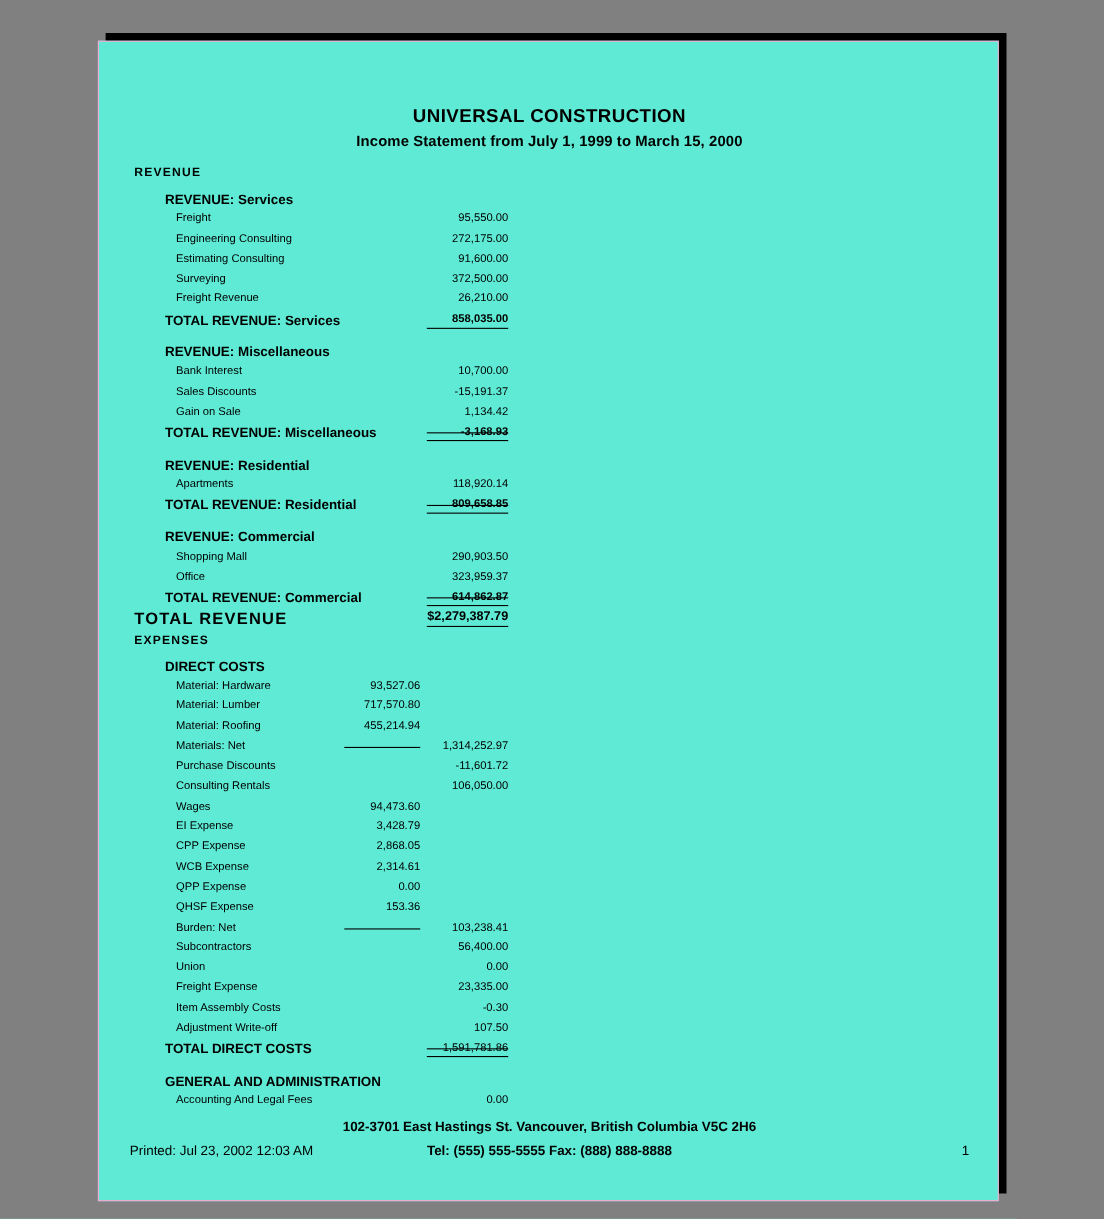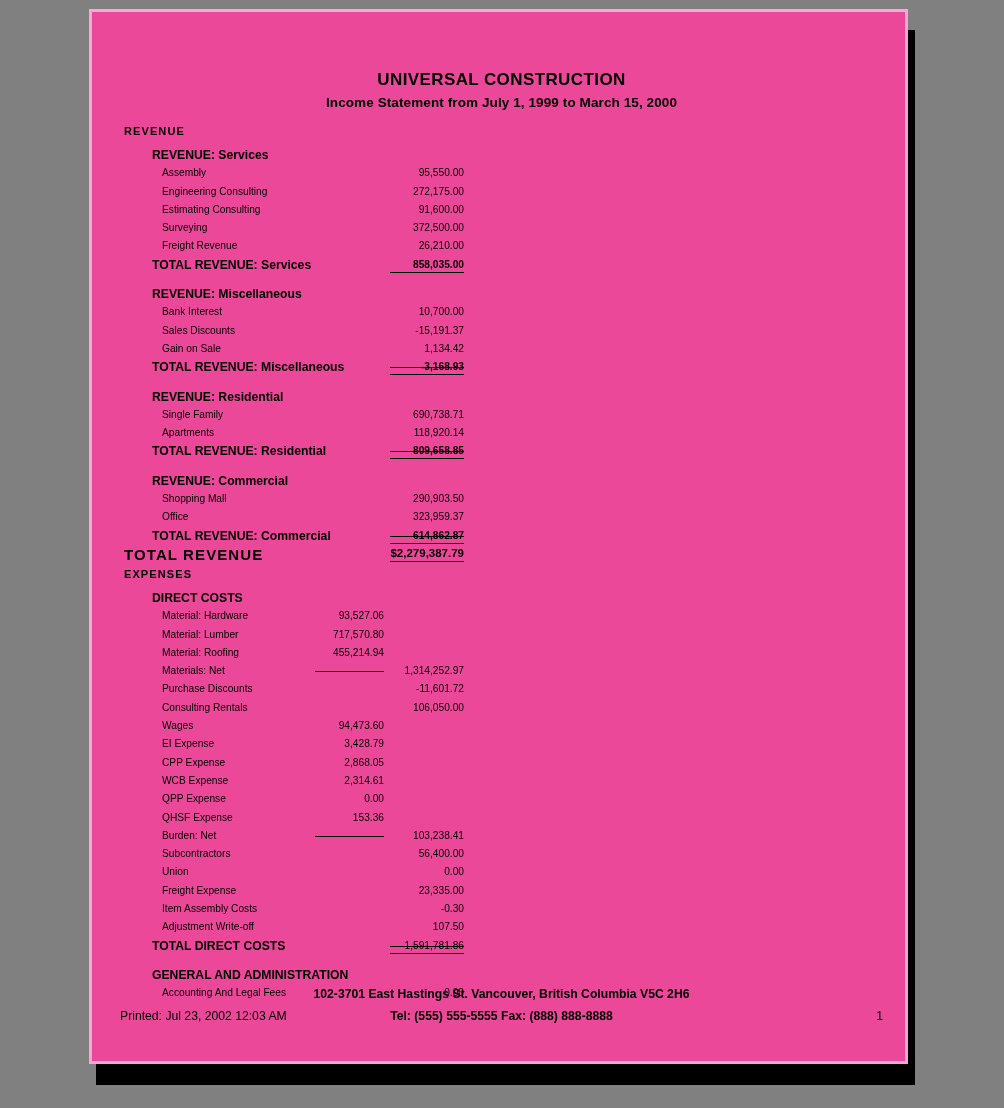--- a/index.html
+++ b/index.html
@@ -19,25 +19,25 @@
     position: absolute;
     left: 96px;
     top: 30px;
     width: 819px;
     height: 1055px;
     background: #000000;
   }
   #page {
     position: absolute;
     left: 89px;
-    top: 9px;
+    top: 37px;
     width: 819px;
     height: 1055px;
-    background: #ec4899;
-    border: 3px solid #f9a8d4;
+    background: #5eead4;
+    border: 1px solid #f9a8d4;
     box-sizing: border-box;
     overflow: hidden;
   }
 
   
   .doc-title {
     position: absolute;
     left: 0;
     top: 58px;
     width: 819px;
@@ -198,21 +198,21 @@
   <div class="doc-subtitle">Income Statement from July 1, 1999 to March 15, 2000</div>
 
   <div id="body-area">
       <div class="row lvl-section tall">
         <span class="label">REVENUE</span>
       </div>
       <div class="row lvl-group">
         <span class="label">REVENUE: Services</span>
       </div>
       <div class="row lvl-item">
-        <span class="label">Assembly</span>
+        <span class="label">Freight</span>
         <span class="amt colB">95,550.00</span>
       </div>
       <div class="row lvl-item">
         <span class="label">Engineering Consulting</span>
         <span class="amt colB">272,175.00</span>
       </div>
       <div class="row lvl-item">
         <span class="label">Estimating Consulting</span>
         <span class="amt colB">91,600.00</span>
       </div>
@@ -247,24 +247,20 @@
       </div>
       <div class="row lvl-total">
         <span class="label">TOTAL REVENUE: Miscellaneous</span>
         <span class="amt colB">-3,168.93</span>
         <span class="rule colB mid"></span>
         <span class="rule colB bottom"></span>
       </div>
       <div class="row gap"></div>
       <div class="row lvl-group">
         <span class="label">REVENUE: Residential</span>
-      </div>
-      <div class="row lvl-item">
-        <span class="label">Single Family</span>
-        <span class="amt colB">690,738.71</span>
       </div>
       <div class="row lvl-item">
         <span class="label">Apartments</span>
         <span class="amt colB">118,920.14</span>
       </div>
       <div class="row lvl-total">
         <span class="label">TOTAL REVENUE: Residential</span>
         <span class="amt colB">809,658.85</span>
         <span class="rule colB mid"></span>
         <span class="rule colB bottom"></span>

